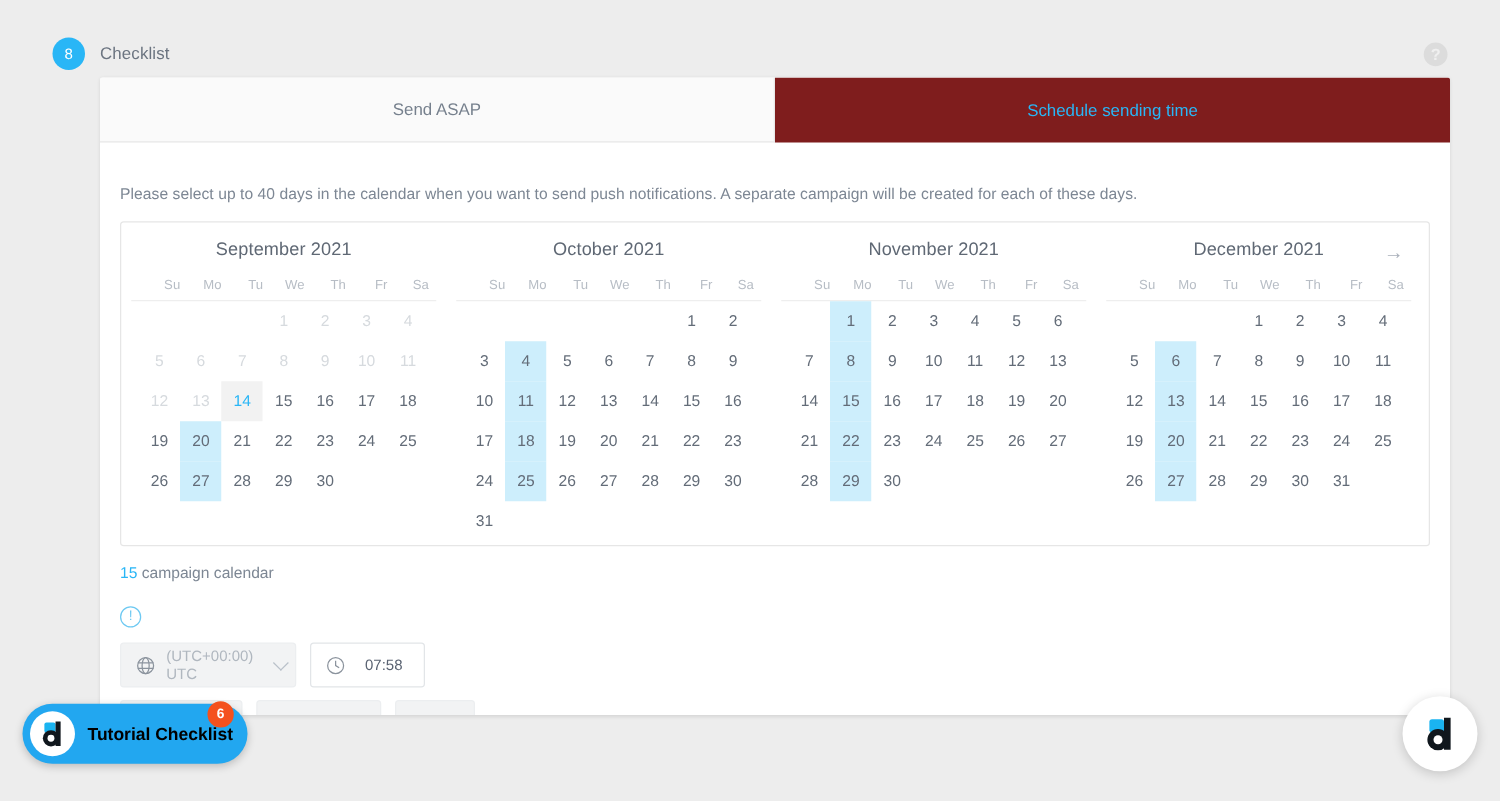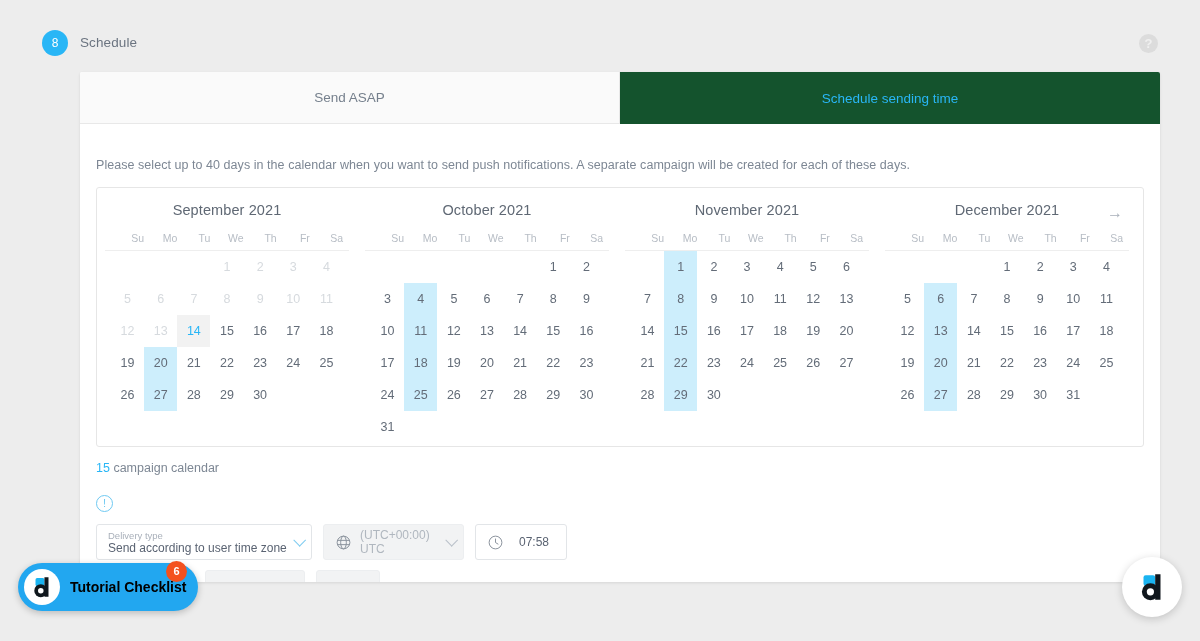--- a/index.html
+++ b/index.html
@@ -37,40 +37,39 @@
   }
 
   
   .card {
     position: absolute; left: 80px; top: 62px;
     width: 1080px; height: 510px;
     background: #ffffff;
     border-radius: 2px 2px 0 0;
     box-shadow: 0 1px 3px rgba(0,0,0,.10);
     overflow: hidden;
-    margin-top: 10px;
   }
 
   
   .tabs { display: flex; height: 52px; }
   .tab {
     flex: 1 1 50%;
     display: flex; align-items: center; justify-content: center;
     font-size: 13.5px;
     cursor: pointer;
     position: relative;
   }
   .tab.inactive {
     background: #fafafa;
     color: #76808d;
     border-right: 1px solid #e8e8e8;
     border-bottom: 1px solid #e8e8e8;
   }
   .tab.active {
-    background: #14532d;
+    background: #7f1d1d;
     color: #29b6f6;
   }
 
   
   .card-body { padding: 0 16px; }
   .intro-text {
     margin: 34px 0 0 0;
     font-size: 12.5px;
     color: #7d8794;
     letter-spacing: .05px;
@@ -245,21 +244,21 @@
     display: flex; align-items: center; justify-content: center;
     cursor: pointer;
     z-index: 30;
   }
 </style>
 </head>
 <body>
 
 <div class="page-header">
   <div class="step-badge">8</div>
-  <div class="page-title">Schedule</div>
+  <div class="page-title">Checklist</div>
   <div class="help-icon">?</div>
 </div>
 
 <div class="card">
 
   <div class="tabs">
     <div class="tab inactive">
       <span>Send ASAP</span>
     </div>
     <div class="tab active">
@@ -466,25 +465,20 @@
     </div>
 
     <div class="counter"><span class="num">15</span><span> campaign calendar</span></div>
 
     <div class="apns">
       <div class="apns-icon">!</div>
     </div>
 
     <div class="controls">
 
-      <div class="field delivery">
-        <div class="fl-label">Delivery type</div>
-        <div class="fl-value">Send according to user time zone</div>
-        <span class="chev"></span>
-      </div>
 
       <div class="field tz disabled">
         <svg class="globe-icon" width="17" height="17" viewBox="0 0 24 24" fill="none" stroke="#8b939d" stroke-width="1.4">
           <circle cx="12" cy="12" r="9"></circle>
           <ellipse cx="12" cy="12" rx="4" ry="9"></ellipse>
           <path d="M3.2 9h17.6M3.2 15h17.6"></path>
         </svg>
         <span class="tz-text">(UTC+00:00) UTC</span>
         <span class="chev grey"></span>
       </div>

